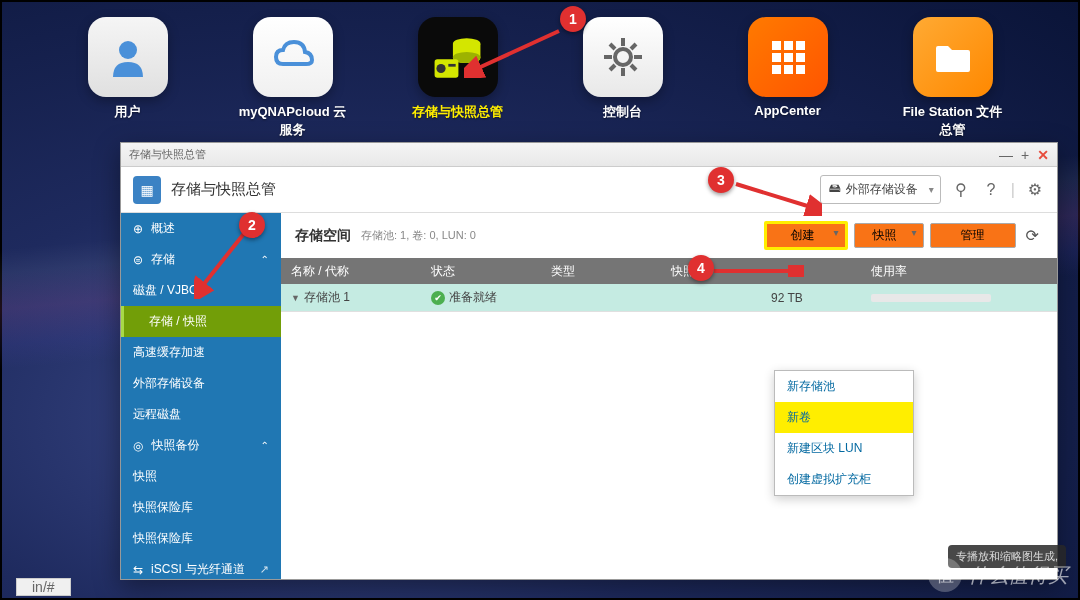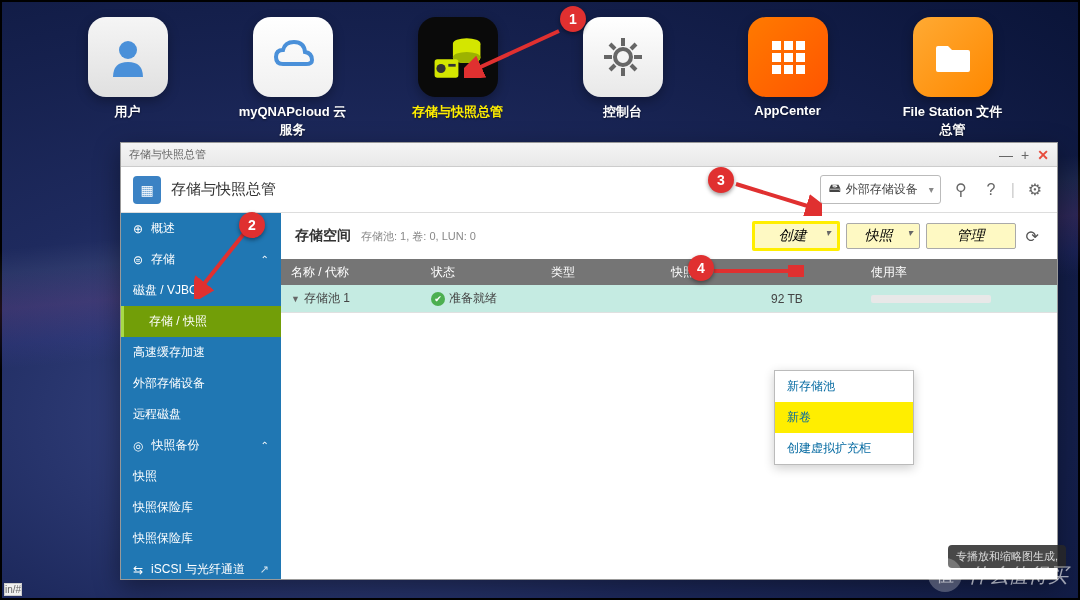--- a/index.html
+++ b/index.html
@@ -35,21 +35,21 @@
 .sb-item.sub { padding-left: 12px; font-size: 12px; }
 .sb-item.active { background: #729e08; border-left: 3px solid #a8d948; padding-left: 25px; }
 .sb-chevron { margin-left: auto; font-size: 10px; }
 .sb-extlink { margin-left: auto; font-size: 11px; opacity: 0.8; }
 .sb-spacer { flex: 1; }
 .content { flex: 1; display: flex; flex-direction: column; background: #fff; }
 .content-topbar { padding: 8px 14px; display: flex; align-items: center; gap: 10px; }
 .ct-title { font-size: 14px; font-weight: bold; color: #333; }
 .ct-sub { font-size: 11px; color: #888; }
 .ct-right { margin-left: auto; display: flex; gap: 6px; align-items: center; }
-.btn { border: 1px solid #aaa; padding: 3px 18px; font-size: 14px; background: #fef9c3; cursor: pointer; border-radius: 2px; position: relative; font-style: italic; }
+.btn { border: 1px solid #aaa; padding: 3px 18px; font-size: 12px; background: #f97316; cursor: pointer; border-radius: 2px; position: relative; }
 .btn.dd { padding-right: 26px; }
 .btn.dd::after { content: "▾"; position: absolute; right: 6px; font-size: 10px; color: #666; }
 .btn.create { border: 3px solid #ffee00; padding: 3px 30px 3px 24px; }
 .refresh { font-size: 16px; color: #555; cursor: pointer; padding: 0 4px; }
 .table-head { background: #757575; color: #fff; display: flex; font-size: 12px; height: 26px; align-items: center; }
 .th, .td { padding: 0 10px; }
 .c-name { width: 140px; }
 .c-status { width: 120px; }
 .c-type { width: 120px; }
 .c-snap { width: 100px; }
@@ -62,21 +62,21 @@
 .usage-fill { height: 100%; background: #5bc47e; width: 6%; }
 .dropdown-menu { position: absolute; top: 227px; right: 143px; width: 140px; background: #fff; border: 1px solid #bbb; box-shadow: 0 3px 10px rgba(0,0,0,0.2); z-index: 50; font-size: 12px; }
 .dm-item { padding: 7px 12px; cursor: pointer; color: #0369a1; }
 .dm-item.hl { background: #ffee00; }
 
 .anno-circle { position: absolute; width: 26px; height: 26px; background: #e03030; border-radius: 50%; color: #fff; font-weight: bold; display: flex; align-items: center; justify-content: center; font-size: 14px; z-index: 100; box-shadow: 0 2px 4px rgba(0,0,0,0.4); }
 .anno-arrow { position: absolute; z-index: 99; pointer-events: none; }
 .watermark { position: absolute; bottom: 6px; right: 10px; color: rgba(255,255,255,0.6); font-size: 20px; font-style: italic; z-index: 200; display:flex; align-items:center; gap:6px; }
 .wm-badge { width: 34px; height: 34px; border-radius: 50%; background: rgba(255,255,255,0.25); display:flex; align-items:center; justify-content:center; font-size: 18px; font-style: normal; }
 .toast { position: absolute; bottom: 30px; right: 12px; background: rgba(40,40,40,0.85); color: #ddd; font-size: 11px; padding: 4px 8px; border-radius: 4px; z-index: 80; }
-.tinylabel { position: absolute; bottom: 2px; left: 2px; background: #f0f0f0; border: 1px solid #ccc; font-size: 10px; padding: 0 0; color:#666; }
+.tinylabel { position: absolute; bottom: 2px; left: 14px; background: #f0f0f0; border: 1px solid #ccc; font-size: 14px; padding: 0 15px; color:#666; }
 </style>
 </head>
 <body>
 
 <div class="desktop">
   <div class="desktop-swoosh"></div>
 
   <div class="desktop-icons">
     <div class="dicon">
       <div class="dicon-box dicon-user">
@@ -252,20 +252,21 @@
           <div class="td c-snap"></div>
           <div class="td c-cap">92 TB</div>
           <div class="td c-use"><span class="usage-bar"><span class="usage-fill"></span></span></div>
         </div>
       </div>
     </div>
 
     <div class="dropdown-menu">
       <div class="dm-item">新存储池</div>
       <div class="dm-item hl">新卷</div>
+      <div class="dm-item">新建区块 LUN</div>
       <div class="dm-item">创建虚拟扩充柜</div>
     </div>
   </div>
 
   <div class="anno-circle" style="top:4px; left:558px">1</div>
   <svg class="anno-arrow" style="top:26px; left:462px" width="100" height="50">
       <defs>
         <marker id="ah1" markerWidth="10" markerHeight="10" refX="2" refY="3" orient="auto">
           <path d="M0,0 L0,6 L8,3 z" fill="#e03030"></path>
         </marker>

